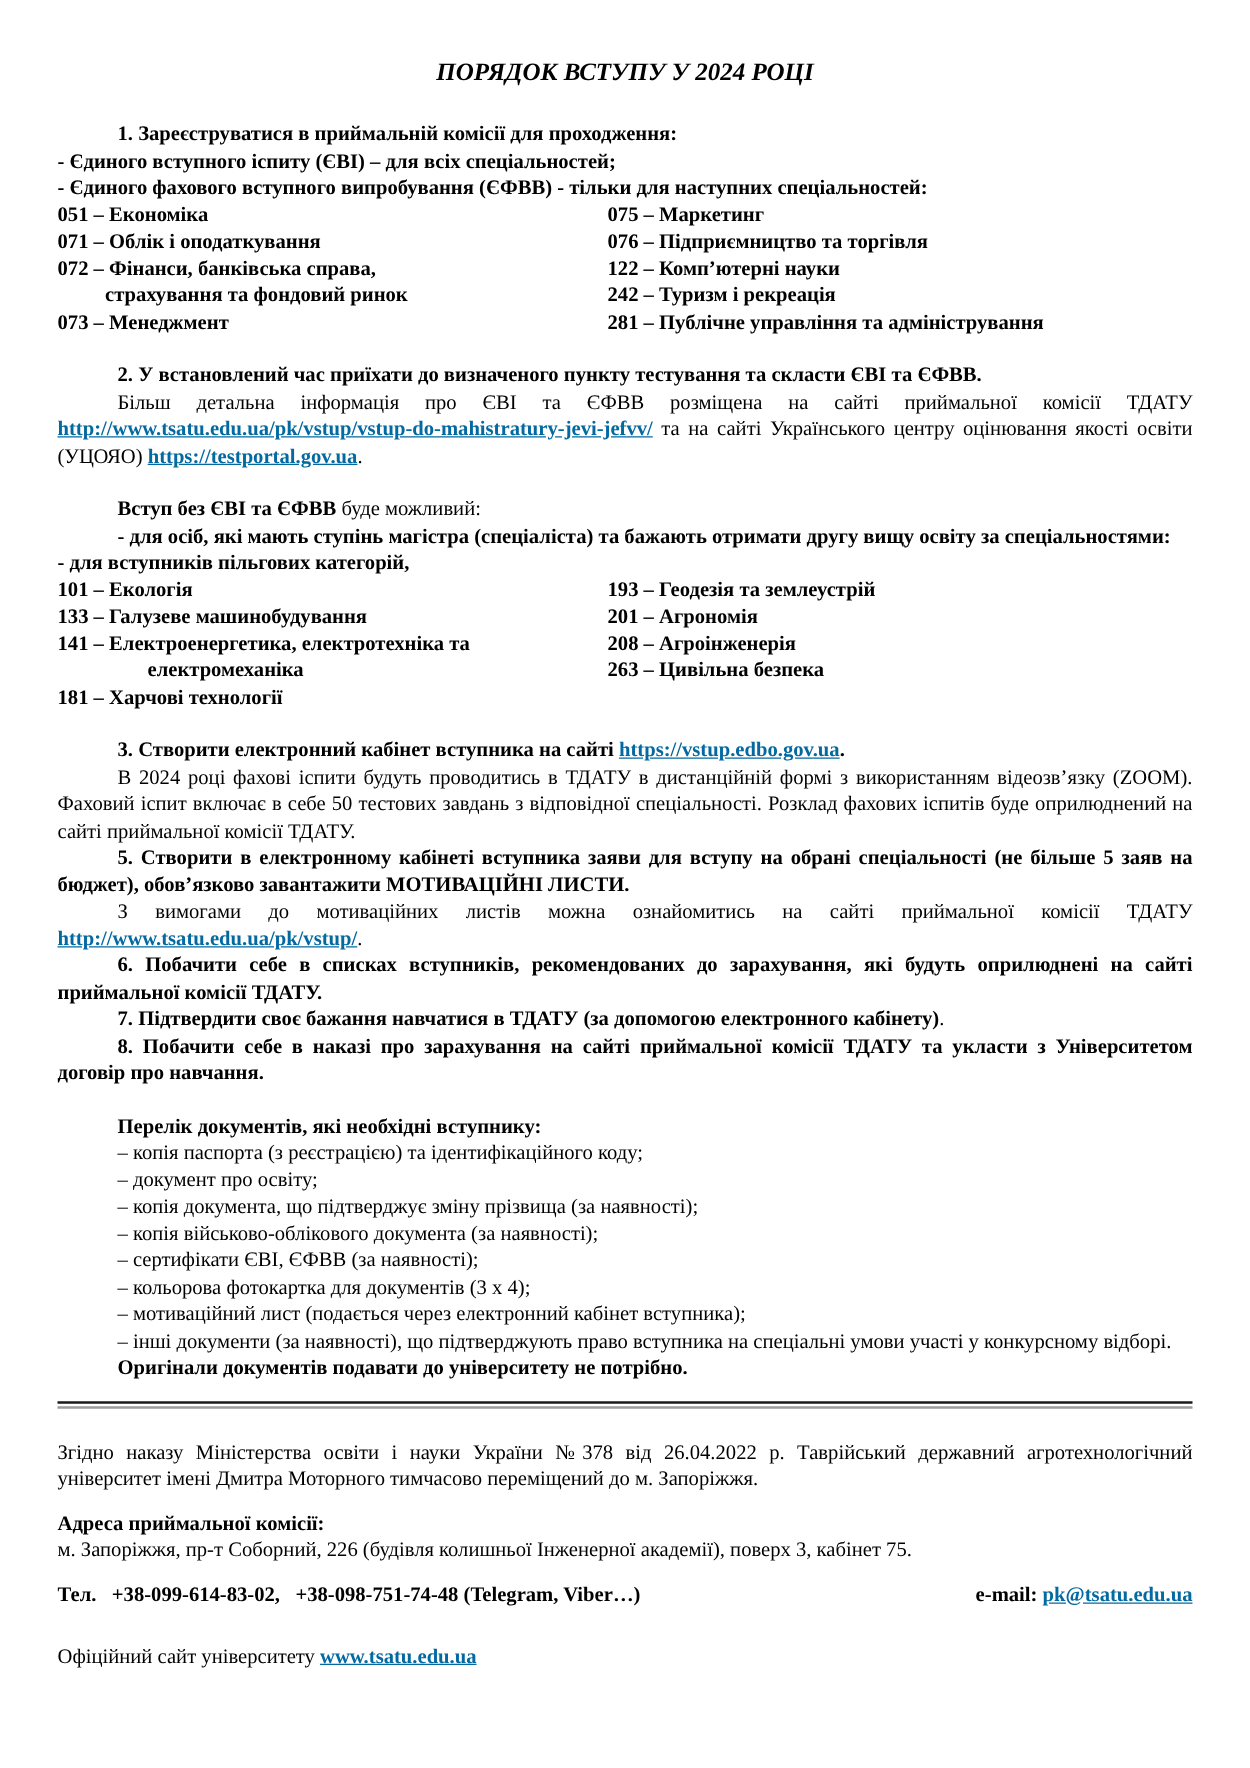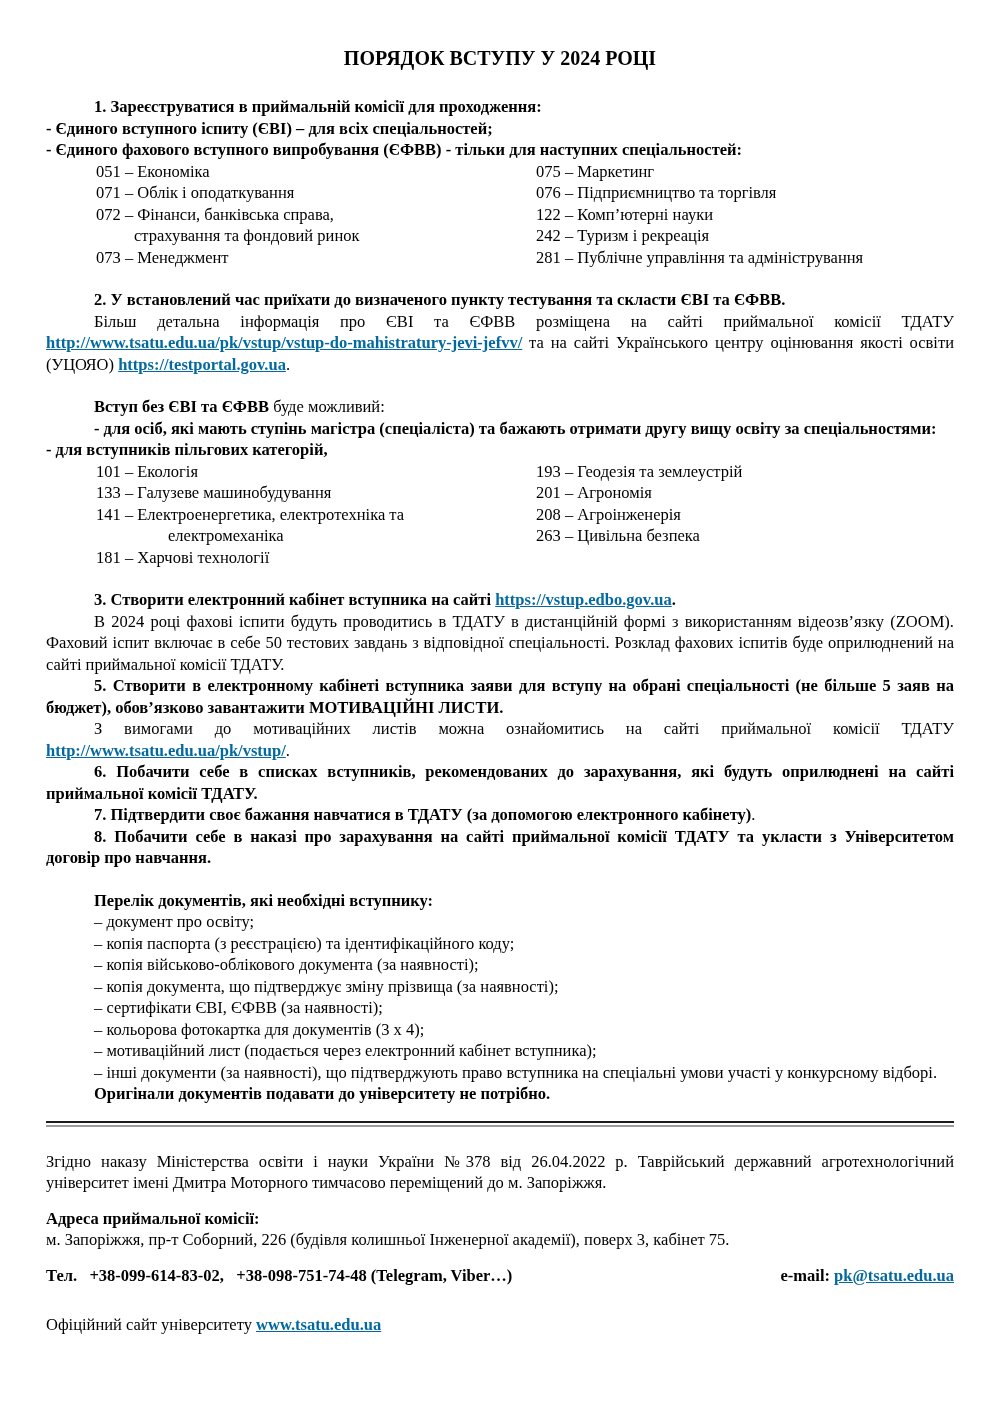--- a/index.html
+++ b/index.html
@@ -2,27 +2,27 @@
 <html><head>
 <meta charset="utf-8">
 <style>
   html,body{margin:0;padding:0;background:#ffffff;}
   .page{
     width:1000px;min-height:1414px;box-sizing:border-box;
     padding:34px 46px 28px 46px;
     font-family:"Liberation Serif", serif;
     font-size:16.5px;line-height:21.5px;color:#000;
   }
-  .title{text-align:center;font-weight:bold;font-size:20px;line-height:24px;margin:12px 0 26px 0;}
+  .title{text-align:center;font-weight:bold;font-size:20px;line-height:24px;margin:12px 0 26px 0;font-style:italic;}
   p{margin:0;text-align:justify;}
   .ind{text-indent:48px;}
   .b{font-weight:bold;}
   .lnk{color:#0369a1;font-weight:bold;text-decoration:underline;cursor:pointer;}
   .gap{margin-top:21px;}
-  .spec{margin-left:50px;display:grid;grid-template-columns:440px auto;}
+  .spec{display:grid;grid-template-columns:440px auto;font-weight:bold;}
   .spec .cell{text-align:left;white-space:nowrap;}
   .w1{padding-left:38px;}
   .w2{padding-left:72px;}
   .divider{height:2px;border-top:2.5px solid #1b1b1b;border-bottom:2.5px solid #9c9c9c;margin:16px 0 24px 0;}
   .phone-row{display:flex;align-items:baseline;margin-top:14px;text-align:center;}
   .phones{white-space:pre-wrap;}
   .email-wrap{margin-left:auto;white-space:pre-wrap;}
   .mt10{margin-top:14px;}
   .mt14{margin-top:28px;}
 </style>
@@ -77,24 +77,24 @@
   <p class="b ind">5. Створити в електронному кабінеті вступника заяви для вступу на обрані спеціальності (не більше 5 заяв на бюджет), обов’язково завантажити МОТИВАЦІЙНІ ЛИСТИ.</p>
   <p class="ind"><span>З вимогами до мотиваційних листів можна ознайомитись на сайті приймальної комісії ТДАТУ </span><a class="lnk">http://www.tsatu.edu.ua/pk/vstup/</a><span>.</span></p>
 
   <p class="b ind">6. Побачити себе в списках вступників, рекомендованих до зарахування, які будуть оприлюднені на сайті приймальної комісії ТДАТУ.</p>
 
   <p class="ind"><span class="b">7. Підтвердити своє бажання навчатися в ТДАТУ (за допомогою електронного кабінету)</span><span>.</span></p>
 
   <p class="b ind">8. Побачити себе в наказі про зарахування на сайті приймальної комісії ТДАТУ та укласти з Університетом договір про навчання.</p>
 
   <p class="b ind gap">Перелік документів, які необхідні вступнику:</p>
+  <p class="ind">– копія паспорта (з реєстрацією) та ідентифікаційного коду;</p>
   <p class="ind">– документ про освіту;</p>
-  <p class="ind">– копія паспорта (з реєстрацією) та ідентифікаційного коду;</p>
+  <p class="ind">– копія документа, що підтверджує зміну прізвища (за наявності);</p>
   <p class="ind">– копія військово-облікового документа (за наявності);</p>
-  <p class="ind">– копія документа, що підтверджує зміну прізвища (за наявності);</p>
   <p class="ind">– сертифікати ЄВІ, ЄФВВ (за наявності);</p>
   <p class="ind">– кольорова фотокартка для документів (3 х 4);</p>
   <p class="ind">– мотиваційний лист (подається через електронний кабінет вступника);</p>
   <p class="ind">– інші документи (за наявності), що підтверджують право вступника на спеціальні умови участі у конкурсному відборі.</p>
   <p class="b ind">Оригінали документів подавати до університету не потрібно.</p>
 
   <div class="divider"></div>
 
   <p>Згідно наказу Міністерства освіти і науки України №378 від 26.04.2022 р. Таврійський державний агротехнологічний університет імені Дмитра Моторного тимчасово переміщений до м. Запоріжжя.</p>
 

